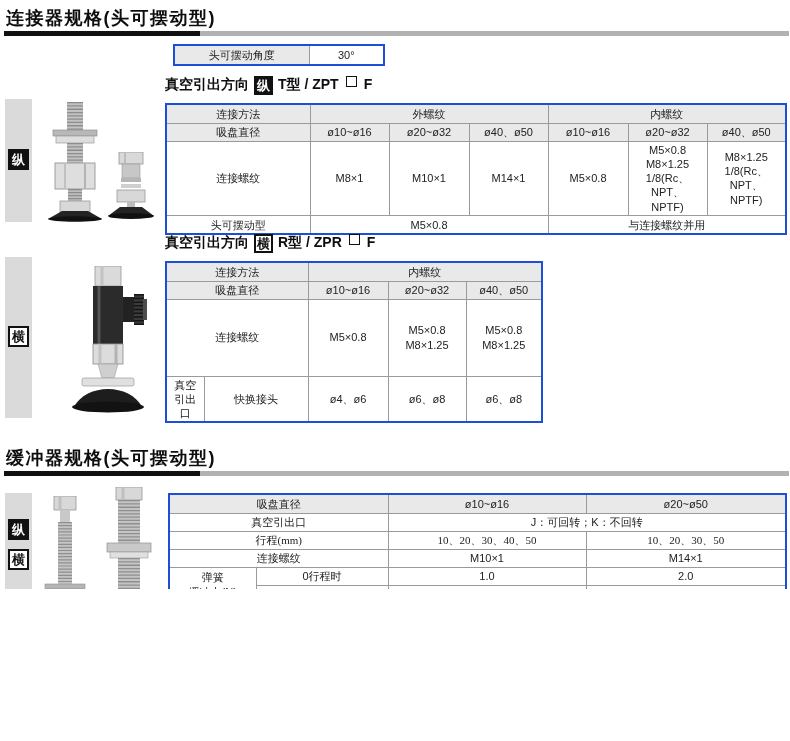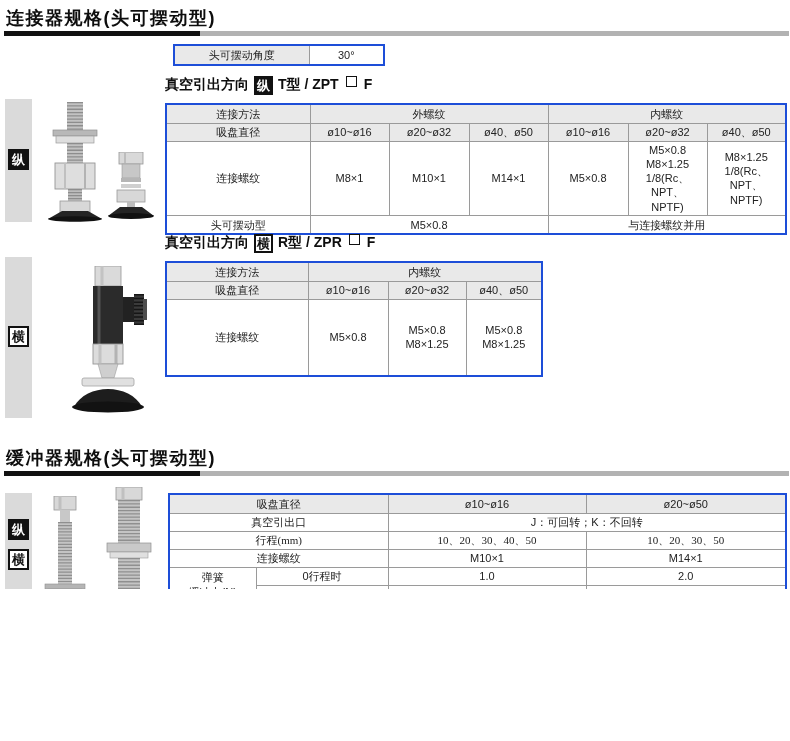--- a/index.html
+++ b/index.html
@@ -167,20 +167,28 @@
       <td class="hd">ø20~ø32</td>
       <td class="hd">ø40、ø50</td>
     </tr>
     <tr style="height:77px;">
       <td colspan="2">连接螺纹</td>
       <td class="pre">M5×0.8</td>
       <td class="pre">M5×0.8
 M8×1.25</td>
       <td class="pre">M5×0.8
 M8×1.25</td>
+    </tr>
+    <tr style="height:38px;">
+      <td class="pre">真空
+引出口</td>
+      <td>快换接头</td>
+      <td>ø4、ø6</td>
+      <td>ø6、ø8</td>
+      <td>ø6、ø8</td>
     </tr>
   </tbody>
     </table>
 
   <div class="abs sidebar-bar" style="left:5px; top:257px; width:27px; height:161px;">
     <span class="sidebar-badge outline" style="top:69px;">横</span>
   </div>
 
   <svg class="abs" style="left:68px; top:266px;" width="80" height="150" viewBox="0 0 80 150">
     <rect x="27" y="0" width="26" height="20" fill="#dadada" stroke="#969696" stroke-width="0.8"></rect>

